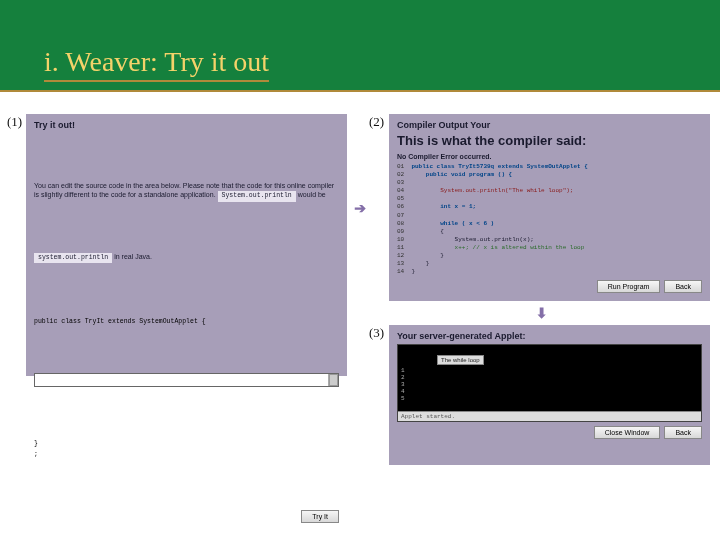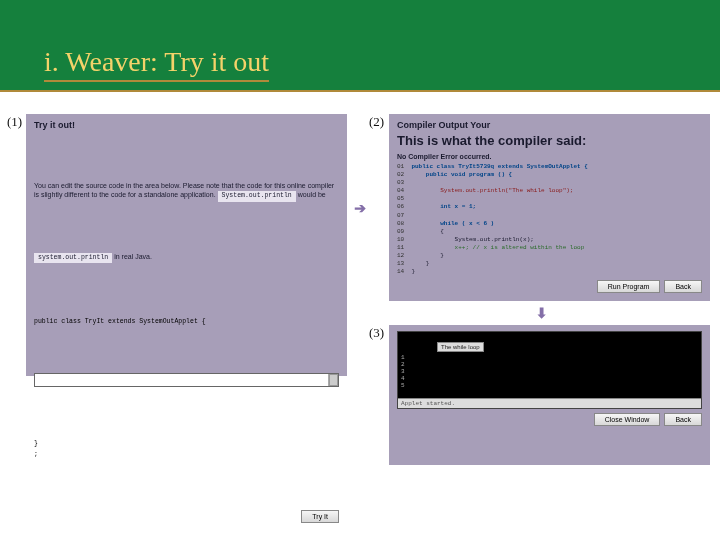--- a/index.html
+++ b/index.html
@@ -256,20 +256,21 @@
   </div>
 
   <div class="arrow-down">
       <span class="arrow">⬇</span>
     </div>
 
   <div class="cell3">
     <span class="num-label">(3)</span>
     <div class="panel-inner">
       <div class="panel">
+        <h2>Your server-generated Applet:</h2>
         <div class="applet-box">
           <span class="applet-title">The while loop</span>
 <span>1
 2
 3
 4
 5</span>
           <div class="status-bar">Applet started.</div>
         </div>
         <div class="btn-row">

